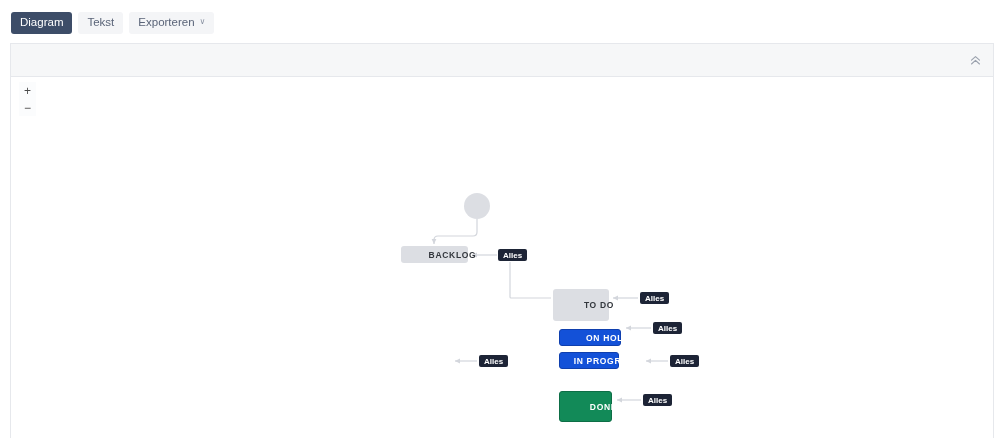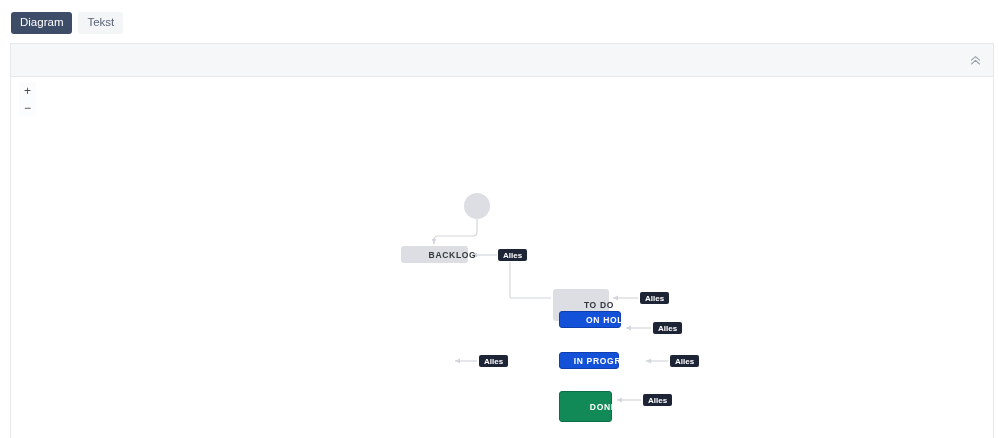--- a/index.html
+++ b/index.html
@@ -171,20 +171,24 @@
     font-family: "Liberation Sans", sans-serif;
     cursor: pointer;
   }
 </style>
 </head>
 <body>
 
 <div class="toolbar">
   <button class="tb-btn active">Diagram</button>
   <button class="tb-btn">Tekst</button>
+  <button class="tb-btn">
+    <span>Exporteren</span>
+    <span class="caret">∨</span>
+  </button>
 </div>
 
 <div class="panel">
 
   <div class="panel-header">
     <button class="collapse-btn">
       <svg width="11" height="11" viewBox="0 0 11 11" aria-hidden="true">
         <path d="M1.5 5.2 L5.5 1.6 L9.5 5.2" fill="none" stroke="#9aa1ad" stroke-width="1.1" stroke-linecap="round" stroke-linejoin="round"></path>
         <path d="M1.5 9.0 L5.5 5.4 L9.5 9.0" fill="none" stroke="#9aa1ad" stroke-width="1.1" stroke-linecap="round" stroke-linejoin="round"></path>
       </svg>
@@ -221,21 +225,21 @@
 
       <path d="M630,323 L606,323" fill="none" stroke="#d3d6dc" stroke-width="1.2" marker-end="url(#arrow)"></path>
     </svg>
 
     <div class="start-node" style="left:453px; top:116px;"></div>
 
     <div class="node gray" style="left:390px; top:169px; width:67px;  height:17px;">BACKLOG</div>
 
     <div class="node gray" style="left:542px; top:212px; width:56px;  height:32px;">TO DO</div>
 
-    <div class="node blue" style="left:548px; top:234px; width:62px;  height:17px;">ON HOLD</div>
+    <div class="node blue" style="left:548px; top:252px; width:62px;  height:17px;">ON HOLD</div>
 
 
     <div class="node blue" style="left:548px; top:275px; width:60px;  height:17px;">IN PROGRESS</div>
 
     <div class="node green" style="left:548px; top:314px; width:53px; height:31px;">DONE</div>
 
     <div class="label-chip" style="left:487px; top:172px;">Alles</div>
 
     <div class="label-chip" style="left:629px; top:215px;">Alles</div>
 

